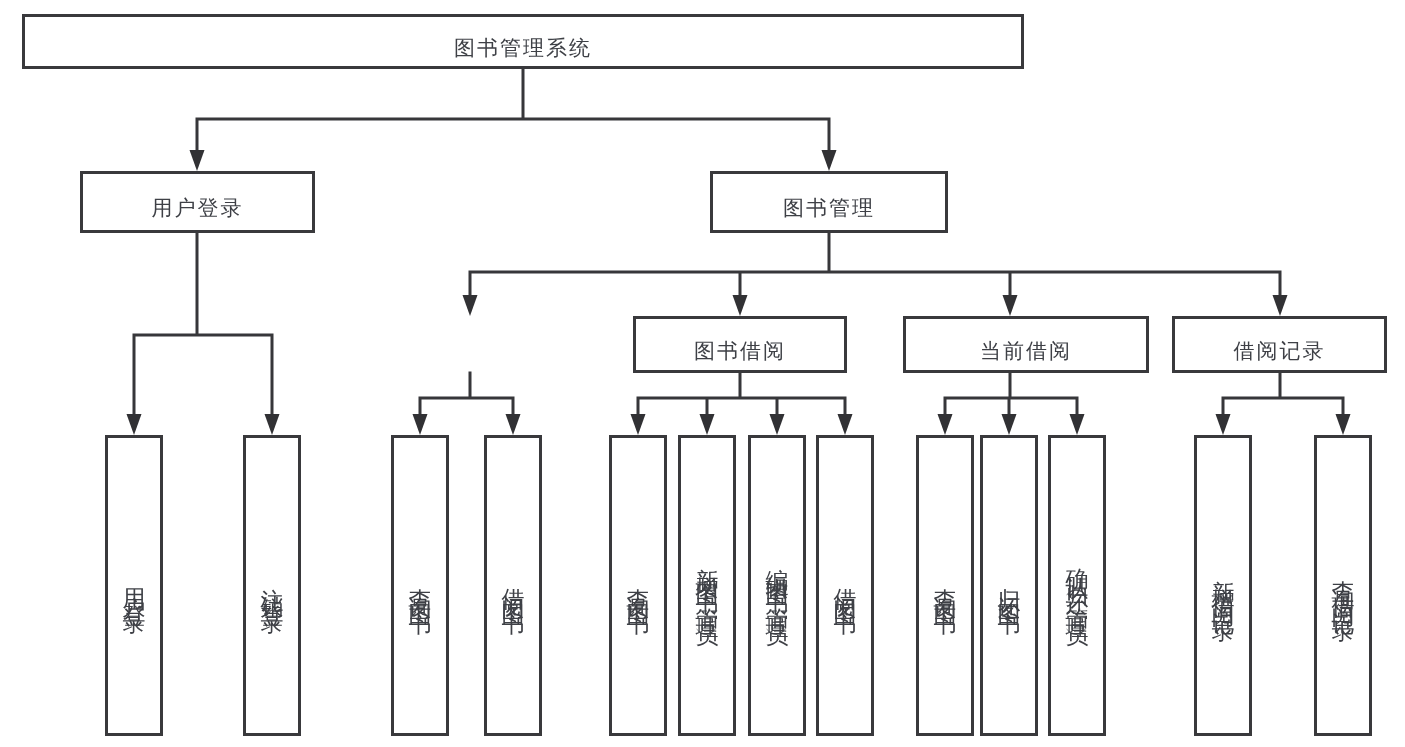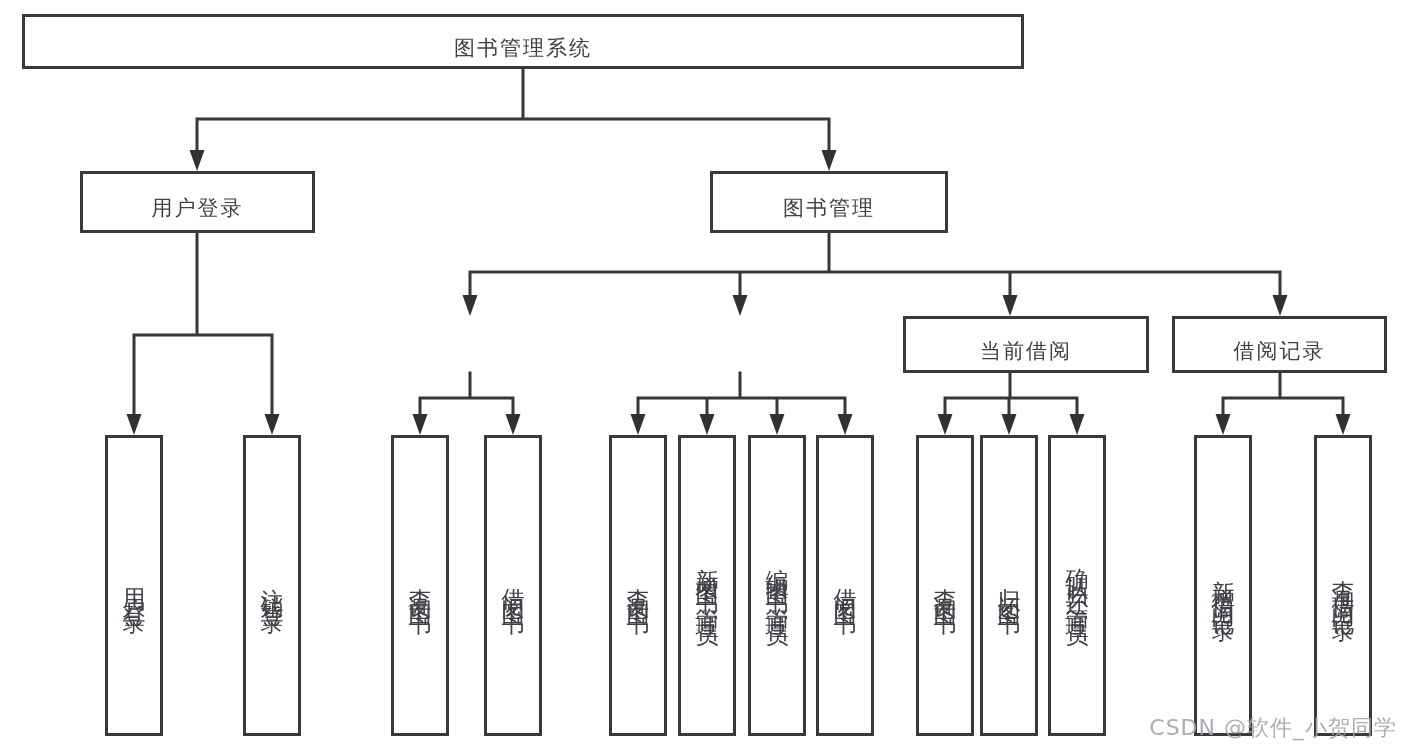--- a/index.html
+++ b/index.html
@@ -151,20 +151,23 @@
     <span class="h-label">图书管理系统</span>
   </div>
 
   <div class="box b-user">
     <span class="h-label">用户登录</span>
   </div>
   <div class="box b-mgmt">
     <span class="h-label">图书管理</span>
   </div>
 
+  <div class="box b-borrow">
+    <span class="h-label">图书借阅</span>
+  </div>
   <div class="box b-current">
     <span class="h-label">当前借阅</span>
   </div>
   <div class="box b-record">
     <span class="h-label">借阅记录</span>
   </div>
 
   <div class="box leaf l1">
     <span class="v-label">用户登录</span>
   </div>
@@ -202,15 +205,14 @@
     <span class="v-label">确认归还（管理员）</span>
   </div>
 
   <div class="box leaf l12">
     <span class="v-label">新增借阅记录</span>
   </div>
   <div class="box leaf l13">
     <span class="v-label">查询借阅记录</span>
   </div>
 
-  <div class="watermark">CSDN @软件_小贺同学</div>
 
 </div>
 
 </body></html>

